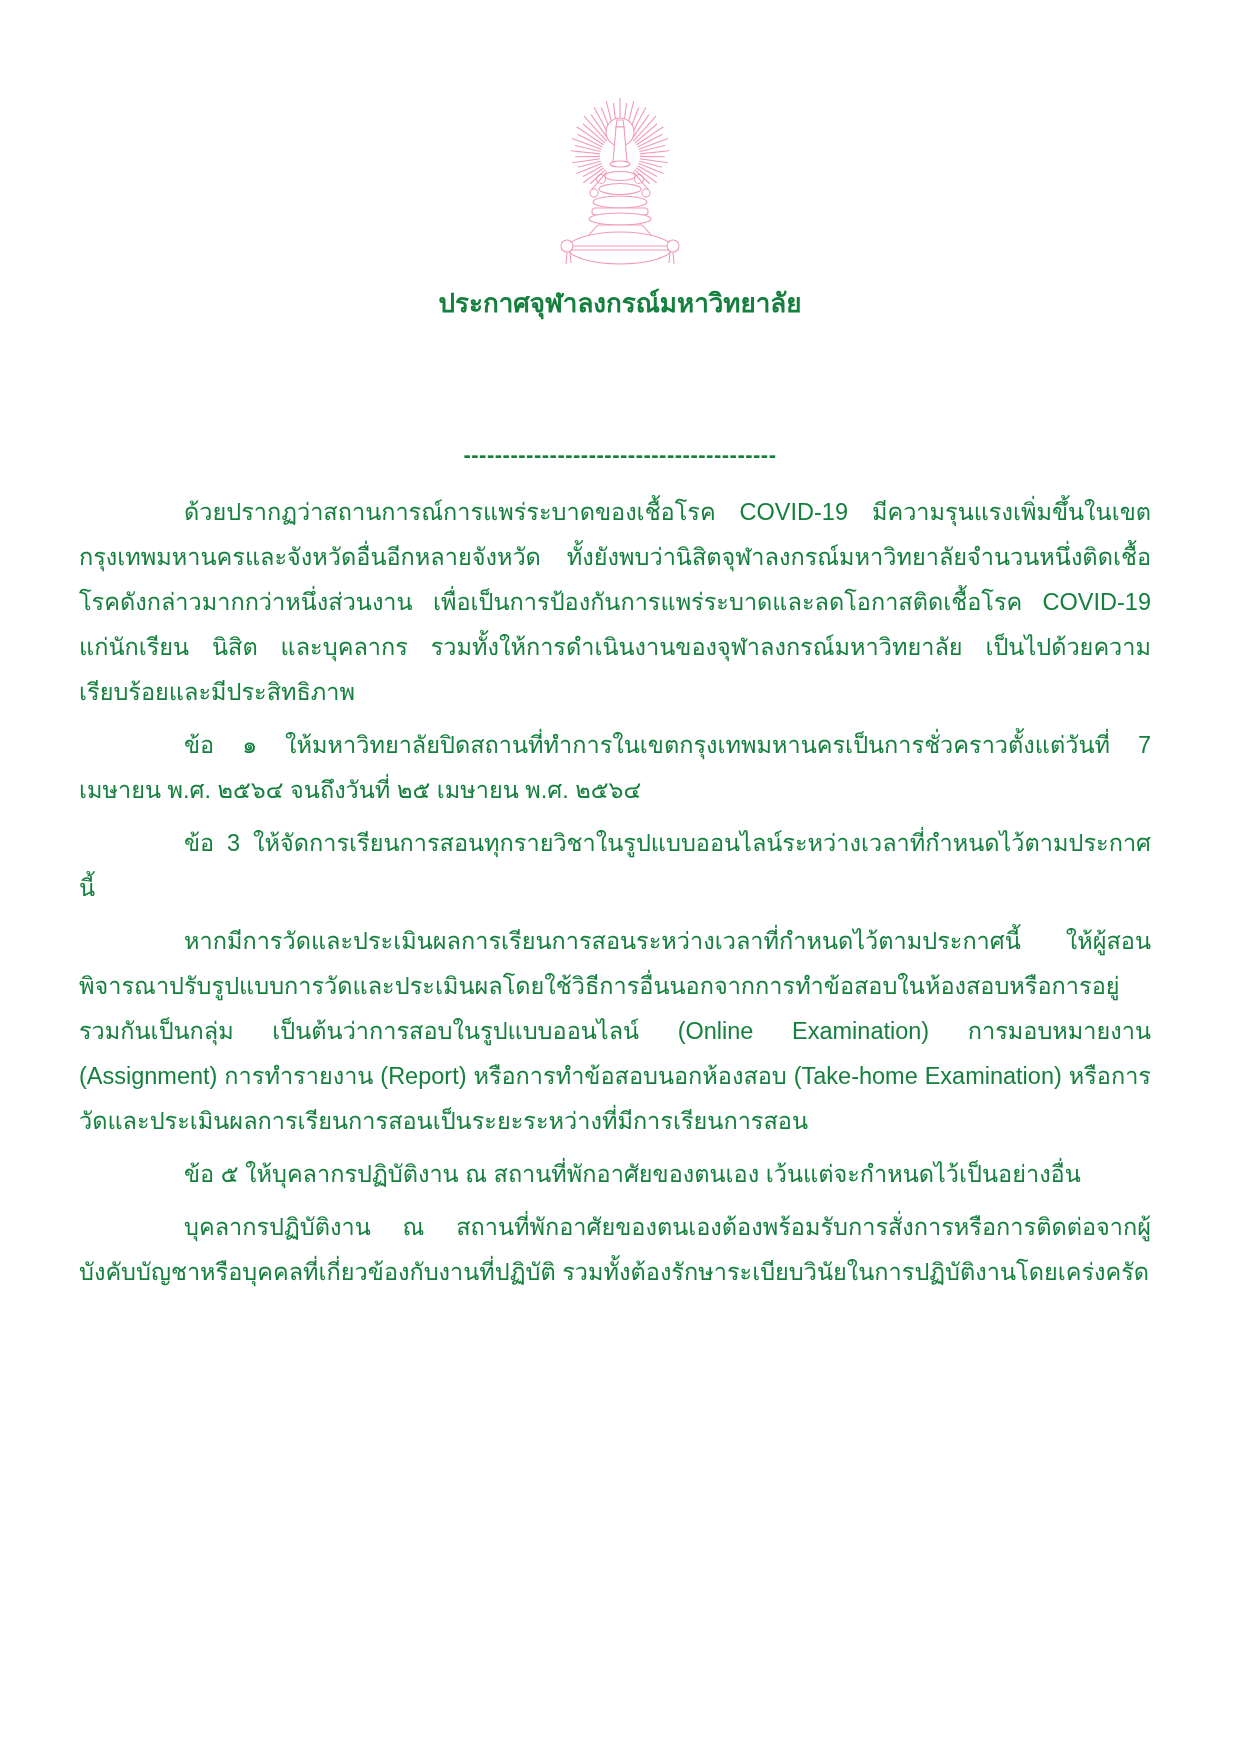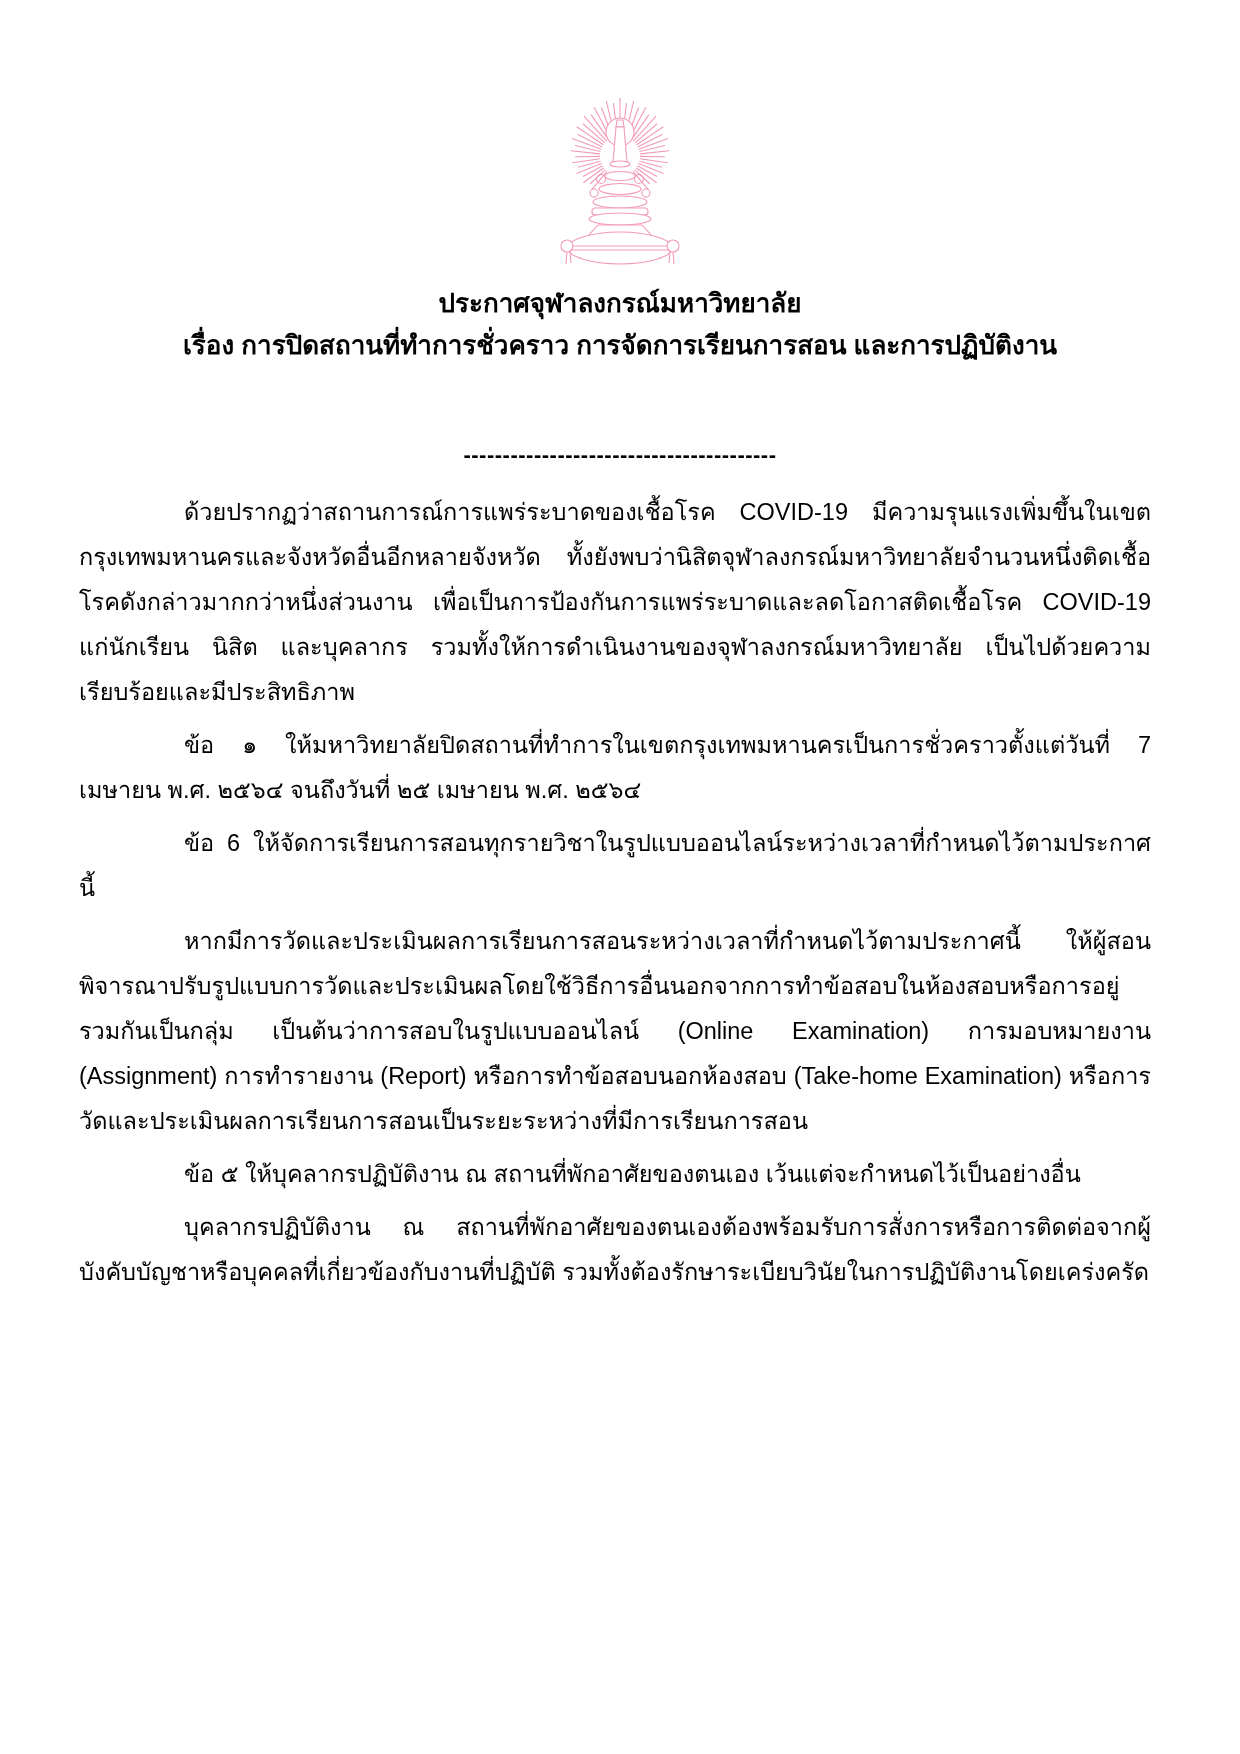--- a/index.html
+++ b/index.html
@@ -50,21 +50,21 @@
     text-align: justify;
   }
   .para {
     margin: 0 0 8px 0;
     text-indent: 105px;
   }
 </style>
 </head>
 <body>
 
-<div class="page" style="background: rgb(255, 255, 255); color: #000000;">
+<div class="page" style="background: rgb(255, 255, 255); color: #15803d;">
 
   <svg class="emblem" viewBox="0 0 124 180" fill="none" stroke="currentColor" stroke-width="1.1" style="color: rgb(242, 154, 185);">
     <g id="rays">
         <line x1="49.14" y1="75.32" x2="33.72" y2="93.71"></line>
         <line x1="47.37" y1="73.64" x2="32.23" y2="87.76"></line>
         <line x1="45.82" y1="71.76" x2="25.27" y2="86.69"></line>
         <line x1="44.51" y1="69.70" x2="25.18" y2="80.41"></line>
         <line x1="43.46" y1="67.49" x2="18.61" y2="77.53"></line>
         <line x1="42.68" y1="65.18" x2="19.98" y2="71.26"></line>
         <line x1="42.19" y1="62.78" x2="14.27" y2="66.71"></line>
@@ -125,27 +125,26 @@
     <line x1="12" y1="150" x2="112" y2="150"></line>
     <line x1="12" y1="154" x2="112" y2="154"></line>
     <circle cx="9" cy="150" r="6" fill="#ffffff"></circle>
     <circle cx="115" cy="150" r="6" fill="#ffffff"></circle>
     <path d="M9,156 l-1,12 M12,156 l1,11"></path>
     <path d="M115,156 l1,12 M112,156 l-1,11"></path>
   </svg>
 
   <div class="title-block">
     <div>ประกาศจุฬาลงกรณ์มหาวิทยาลัย</div>
-    <div>เรื่อง การปิดสถานที่ทำการชั่วคราว การจัดการเรียนการสอน และการปฏิบัติงาน</div>
   </div>
 
   <div class="separator">----------------------------------------</div>
 
   <div class="doc-body">
     <p class="para">ด้วยปรากฏว่าสถานการณ์การแพร่ระบาดของเชื้อโรค COVID-19 มีความรุนแรงเพิ่มขึ้นในเขตกรุงเทพมหานครและจังหวัดอื่นอีกหลายจังหวัด  ทั้งยังพบว่านิสิตจุฬาลงกรณ์มหาวิทยาลัยจำนวนหนึ่งติดเชื้อโรคดังกล่าวมากกว่าหนึ่งส่วนงาน เพื่อเป็นการป้องกันการแพร่ระบาดและลดโอกาสติดเชื้อโรค COVID-19  แก่นักเรียน นิสิต และบุคลากร  รวมทั้งให้การดำเนินงานของจุฬาลงกรณ์มหาวิทยาลัย เป็นไปด้วยความเรียบร้อยและมีประสิทธิภาพ</p>
     <p class="para">ข้อ ๑ ให้มหาวิทยาลัยปิดสถานที่ทำการในเขตกรุงเทพมหานครเป็นการชั่วคราวตั้งแต่วันที่ 7 เมษายน พ.ศ. ๒๕๖๔ จนถึงวันที่ ๒๕ เมษายน พ.ศ. ๒๕๖๔</p>
-    <p class="para">ข้อ 6 ให้จัดการเรียนการสอนทุกรายวิชาในรูปแบบออนไลน์ระหว่างเวลาที่กำหนดไว้ตามประกาศนี้</p>
+    <p class="para">ข้อ 3 ให้จัดการเรียนการสอนทุกรายวิชาในรูปแบบออนไลน์ระหว่างเวลาที่กำหนดไว้ตามประกาศนี้</p>
     <p class="para">หากมีการวัดและประเมินผลการเรียนการสอนระหว่างเวลาที่กำหนดไว้ตามประกาศนี้ ให้ผู้สอนพิจารณาปรับรูปแบบการวัดและประเมินผลโดยใช้วิธีการอื่นนอกจากการทำข้อสอบในห้องสอบหรือการอยู่รวมกันเป็นกลุ่ม เป็นต้นว่าการสอบในรูปแบบออนไลน์ (Online Examination) การมอบหมายงาน (Assignment) การทำรายงาน (Report) หรือการทำข้อสอบนอกห้องสอบ (Take-home Examination) หรือการวัดและประเมินผลการเรียนการสอนเป็นระยะระหว่างที่มีการเรียนการสอน</p>
     <p class="para">ข้อ ๕ ให้บุคลากรปฏิบัติงาน ณ สถานที่พักอาศัยของตนเอง เว้นแต่จะกำหนดไว้เป็นอย่างอื่น</p>
     <p class="para">บุคลากรปฏิบัติงาน ณ สถานที่พักอาศัยของตนเองต้องพร้อมรับการสั่งการหรือการติดต่อจากผู้บังคับบัญชาหรือบุคคลที่เกี่ยวข้องกับงานที่ปฏิบัติ รวมทั้งต้องรักษาระเบียบวินัยในการปฏิบัติงานโดยเคร่งครัด</p>
   </div>
 
 </div>
 
 </body></html>

